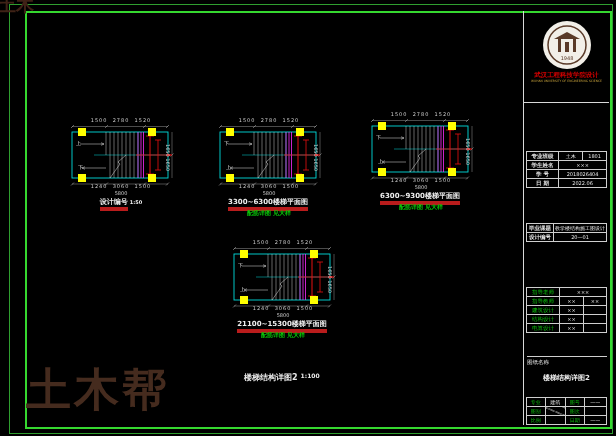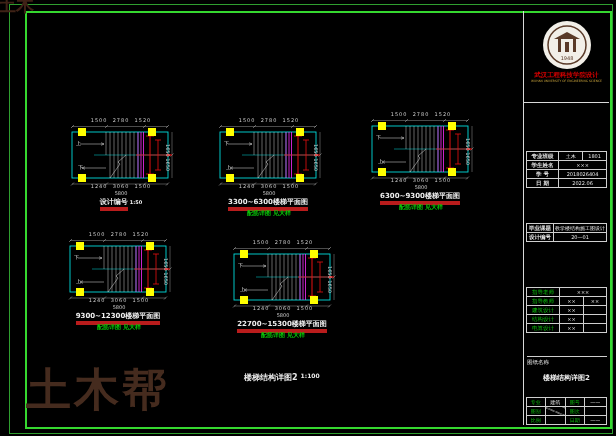--- a/index.html
+++ b/index.html
@@ -175,45 +175,32 @@
       </svg>
     <span class="dim dim-right">1650 1650</span>
     <span class="dim-up">下</span>
     <span class="dim-down">上</span>
     <span class="dim dim-bottom">1240  3060  1500</span>
     <span class="dim dim-total">5800</span>
     <div class="plan-label"><span class="lbl">6300~9300楼梯平面图</span><span class="scl"></span></div>
     <div class="plan-note">配筋详图 见大样</div>
   </div>
 
-  <div class="plan" style="left:64px;top:232px">
+
+  <div class="plan" style="left:228px;top:240px">
     <span class="dim dim-top">1500  2780  1520</span>
     <svg class="psvg" viewBox="0 0 110 64">
         <use href="#stair-sym"></use>
       </svg>
     <span class="dim dim-right">1650 1650</span>
     <span class="dim-up">下</span>
     <span class="dim-down">上</span>
     <span class="dim dim-bottom">1240  3060  1500</span>
     <span class="dim dim-total">5800</span>
-    <div class="plan-label"><span class="lbl">9300~12300楼梯平面图</span><span class="scl"></span></div>
-    <div class="plan-note">配筋详图 见大样</div>
-  </div>
-
-  <div class="plan" style="left:228px;top:240px">
-    <span class="dim dim-top">1500  2780  1520</span>
-    <svg class="psvg" viewBox="0 0 110 64">
-        <use href="#stair-sym"></use>
-      </svg>
-    <span class="dim dim-right">1650 1650</span>
-    <span class="dim-up">下</span>
-    <span class="dim-down">上</span>
-    <span class="dim dim-bottom">1240  3060  1500</span>
-    <span class="dim dim-total">5800</span>
-    <div class="plan-label"><span class="lbl">22700~15300楼梯平面图</span><span class="scl"></span></div>
+    <div class="plan-label"><span class="lbl">21100~15300楼梯平面图</span><span class="scl"></span></div>
     <div class="plan-note">配筋详图 见大样</div>
   </div>
 
   <div class="sheet-title">
     <span>楼梯结构详图2</span><span class="scl">1:100</span>
   </div>
 
   <div class="wm-corner">
       <span>土木帮</span>
     </div>

